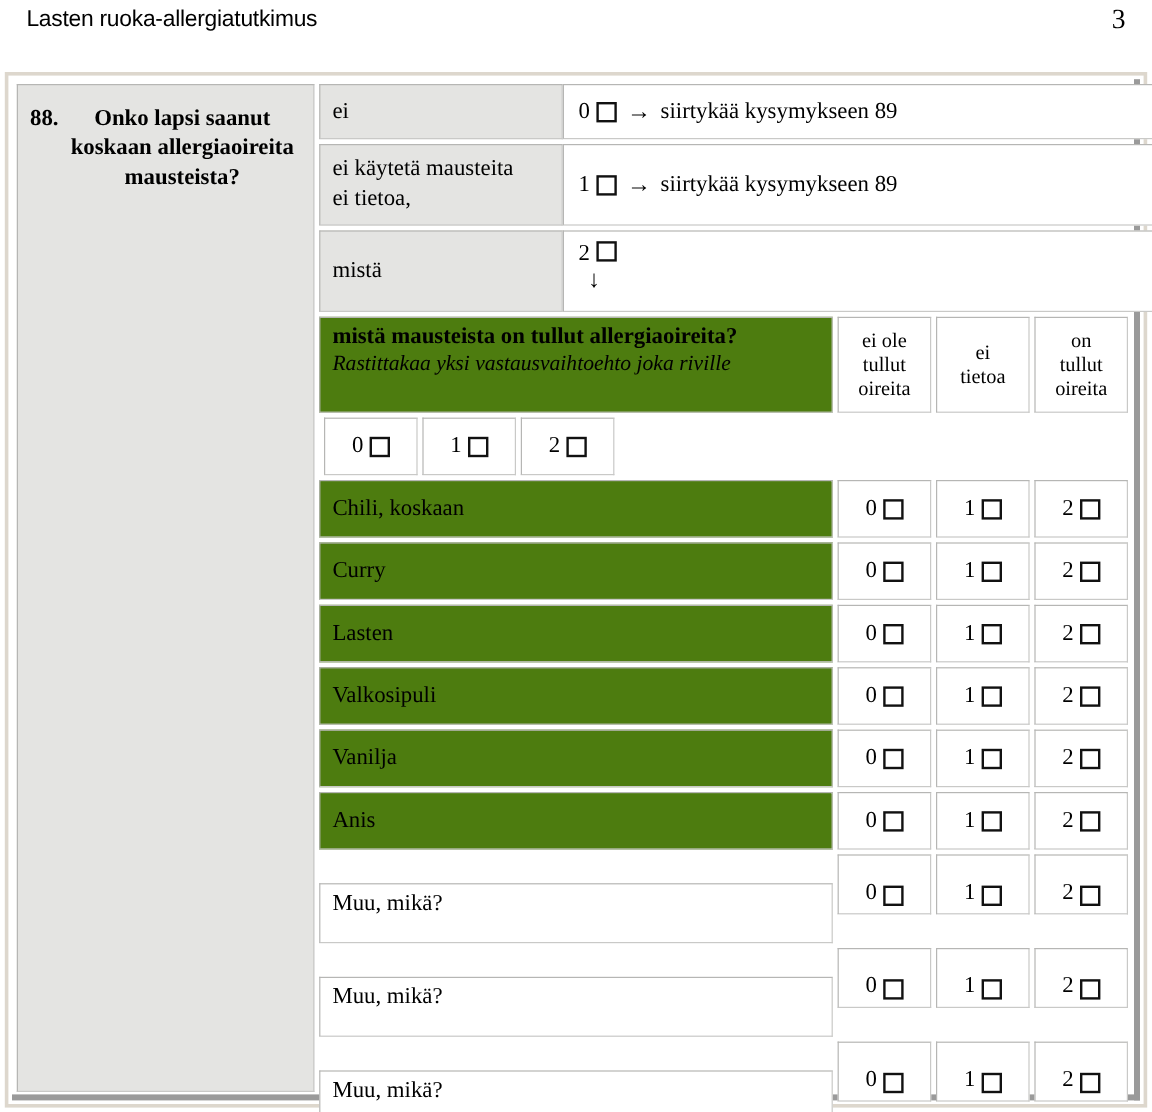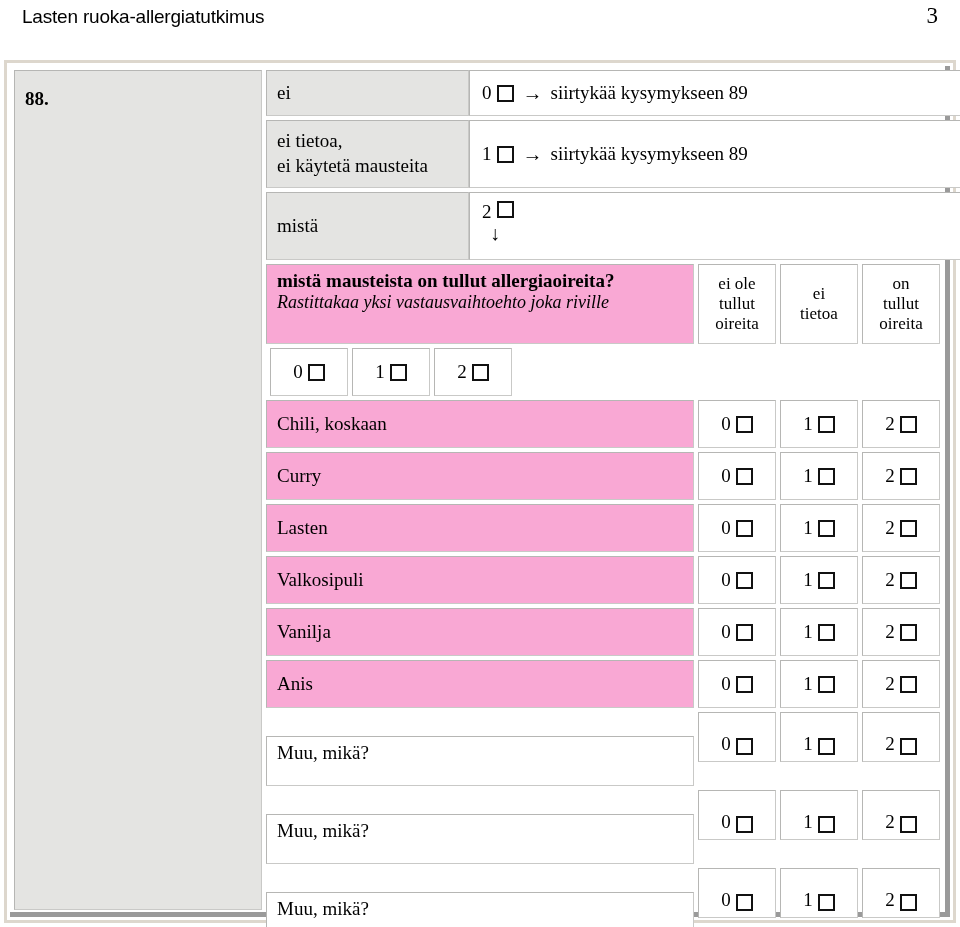--- a/index.html
+++ b/index.html
@@ -171,21 +171,21 @@
   .subtable { width: 100%; }
   .srow {
     display: flex;
     width: 100%;
     margin-bottom: 4px;
   }
   .scell-label {
     box-sizing: border-box;
     flex: 0 0 428px;
     width: 428px;
-    background: #f9a8d4;
+    background: #4d7c0f;
     border: 1px solid #c9c9c7;
     border-top-color: #b6b6b4;
     border-left-color: #b6b6b4;
     font-size: 19px;
     padding: 6px 8px 6px 10px;
     display: flex;
     align-items: center;
   }
   .srow-head .scell-label {
     display: block;
@@ -238,40 +238,41 @@
   <div class="page-header-title">Lasten ruoka-allergiatutkimus</div>
   <div class="page-header-number">3</div>
 </div>
 
 <div class="frame">
   <div class="frame-inner">
 
     <div class="qcol">
       <div class="qnum-wrap">
         <div class="qnum">88.</div>
+        <div class="qtext">Onko lapsi saanut koskaan allergiaoireita mausteista?</div>
       </div>
     </div>
 
     <div class="content">
 
       <div class="optrow opt-row-0">
         <div class="opt-label">ei</div>
         <div class="opt-answer">
           <span class="codenum">0</span>
           <span class="cbox"></span>
           <span class="arrow-right">→</span>
           <span class="skiptext">siirtykää kysymykseen 89</span>
         </div>
       </div>
 
       <div class="optrow opt-row-1">
         <div class="opt-label">
           <div>
+            <div>ei käytetä mausteita</div>
             <div>ei tietoa,</div>
-            <div>ei käytetä mausteita</div>
           </div>
         </div>
         <div class="opt-answer">
           <span class="codenum">1</span>
           <span class="cbox"></span>
           <span class="arrow-right">→</span>
           <span class="skiptext">siirtykää kysymykseen 89</span>
         </div>
       </div>
 

